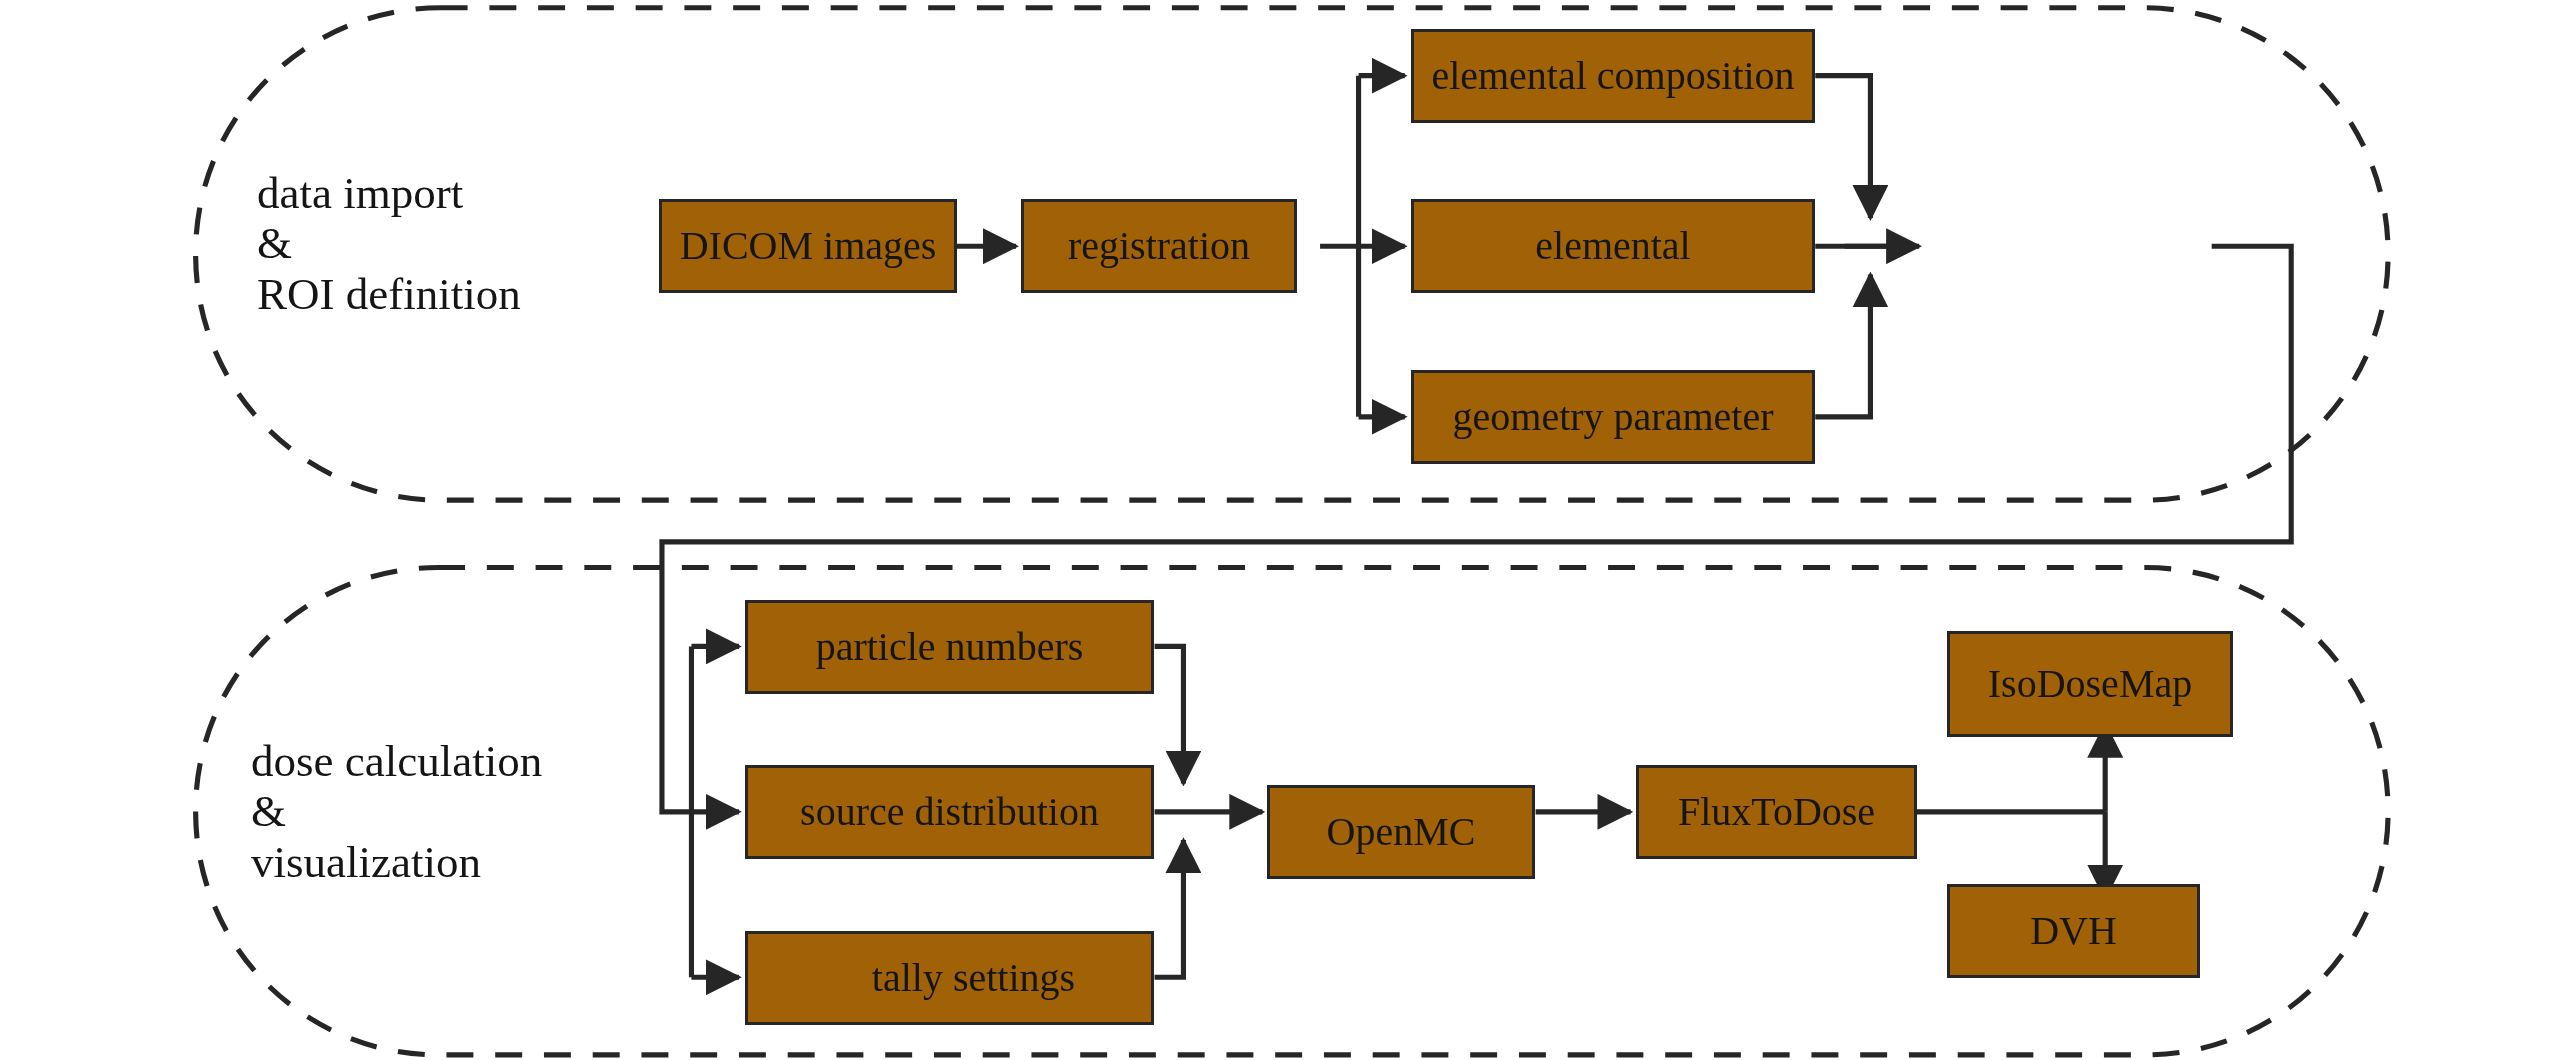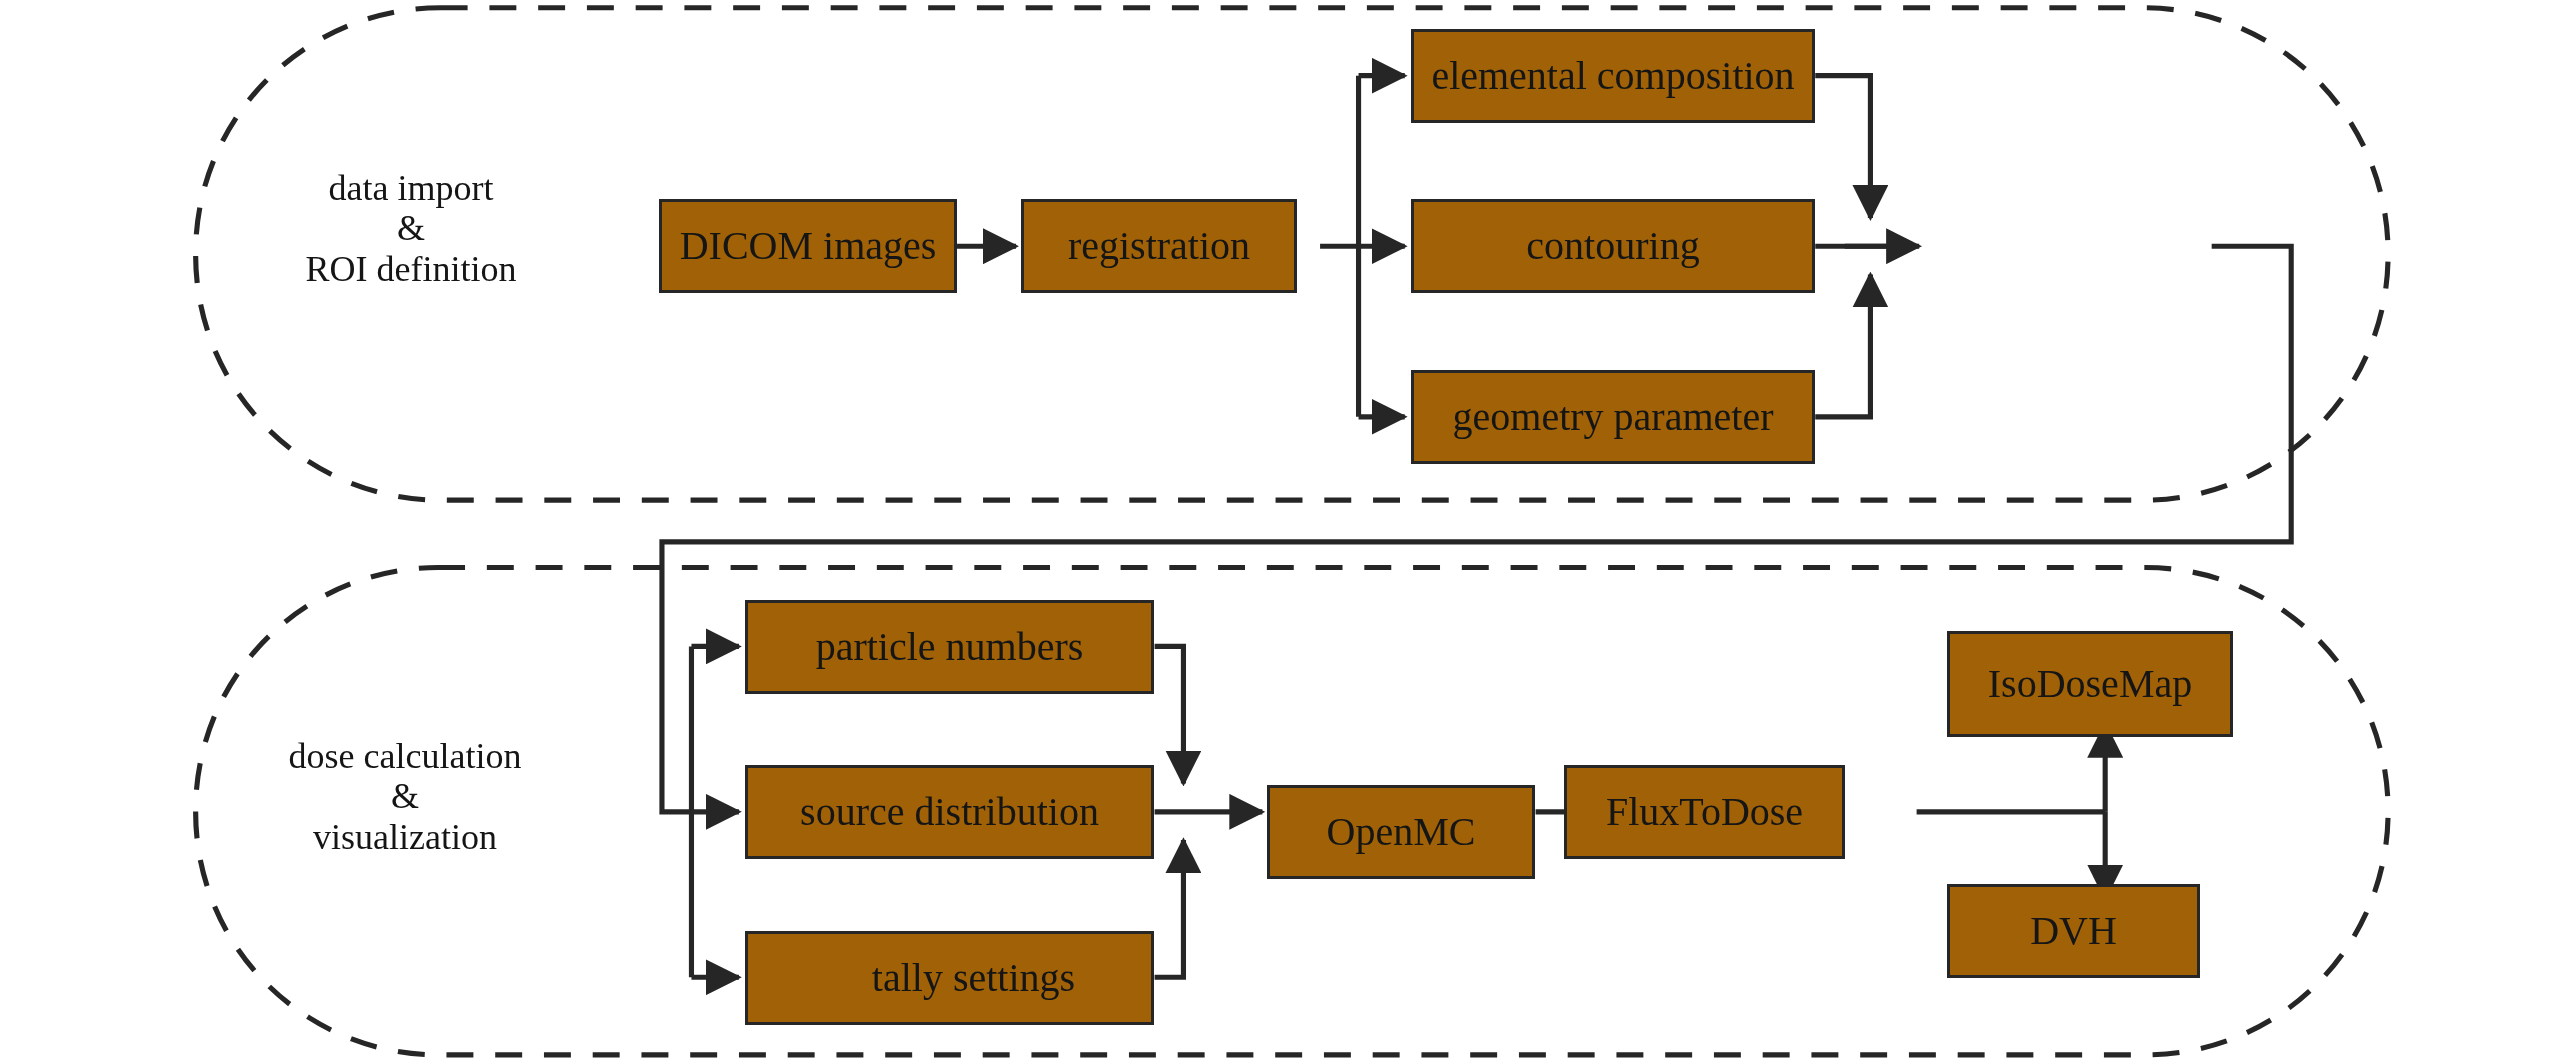--- a/index.html
+++ b/index.html
@@ -17,22 +17,21 @@
     background:#a16207;
     display:flex;align-items:center;justify-content:center;
     box-sizing:border-box;
     font-size:40px;
     line-height:1;
     white-space:nowrap;
     color:#151515;
   }
   .grouplabel{
     position:absolute;
-    text-align:center;
-    font-size:36px;
+    font-size:45px;
     line-height:1.12;
     color:#151515;
     white-space:pre-line;
   }
 </style>
 </head>
 <body>
 
 <div id="stage">
 
@@ -95,33 +94,33 @@
   <div class="grouplabel" style="left:251px;top:736px;width:308px;">dose calculation
 &amp;
 visualization</div>
 
   <div class="box" style="left:659px;top:199px;width:298px;height:94px;">DICOM images</div>
 
   <div class="box" style="left:1021px;top:199px;width:276px;height:94px;">registration</div>
 
   <div class="box" style="left:1411px;top:29px;width:404px;height:94px;">elemental composition</div>
 
-  <div class="box" style="left:1411px;top:199px;width:404px;height:94px;">contouring</div>
+  <div class="box" style="left:1411px;top:199px;width:404px;height:94px;">elemental</div>
 
   <div class="box" style="left:1411px;top:370px;width:404px;height:94px;">geometry parameter</div>
 
 
   <div class="box" style="left:745px;top:600px;width:409px;height:94px;">particle numbers</div>
 
   <div class="box" style="left:745px;top:765px;width:409px;height:94px;">source distribution</div>
 
   <div class="box" style="left:745px;top:931px;width:409px;height:94px;padding-left:48px;">tally settings</div>
 
   <div class="box" style="left:1267px;top:765px;width:268px;height:94px;margin-top:20px;">OpenMC</div>
 
-  <div class="box" style="left:1564px;top:765px;width:281px;height:94px;">FluxToDose</div>
+  <div class="box" style="left:1636px;top:765px;width:281px;height:94px;">FluxToDose</div>
 
   <div class="box" style="left:1947px;top:631px;width:286px;height:106px;">IsoDoseMap</div>
 
   <div class="box" style="left:1947px;top:884px;width:253px;height:94px;">DVH</div>
 
 </div>
 
 
 </body></html>

